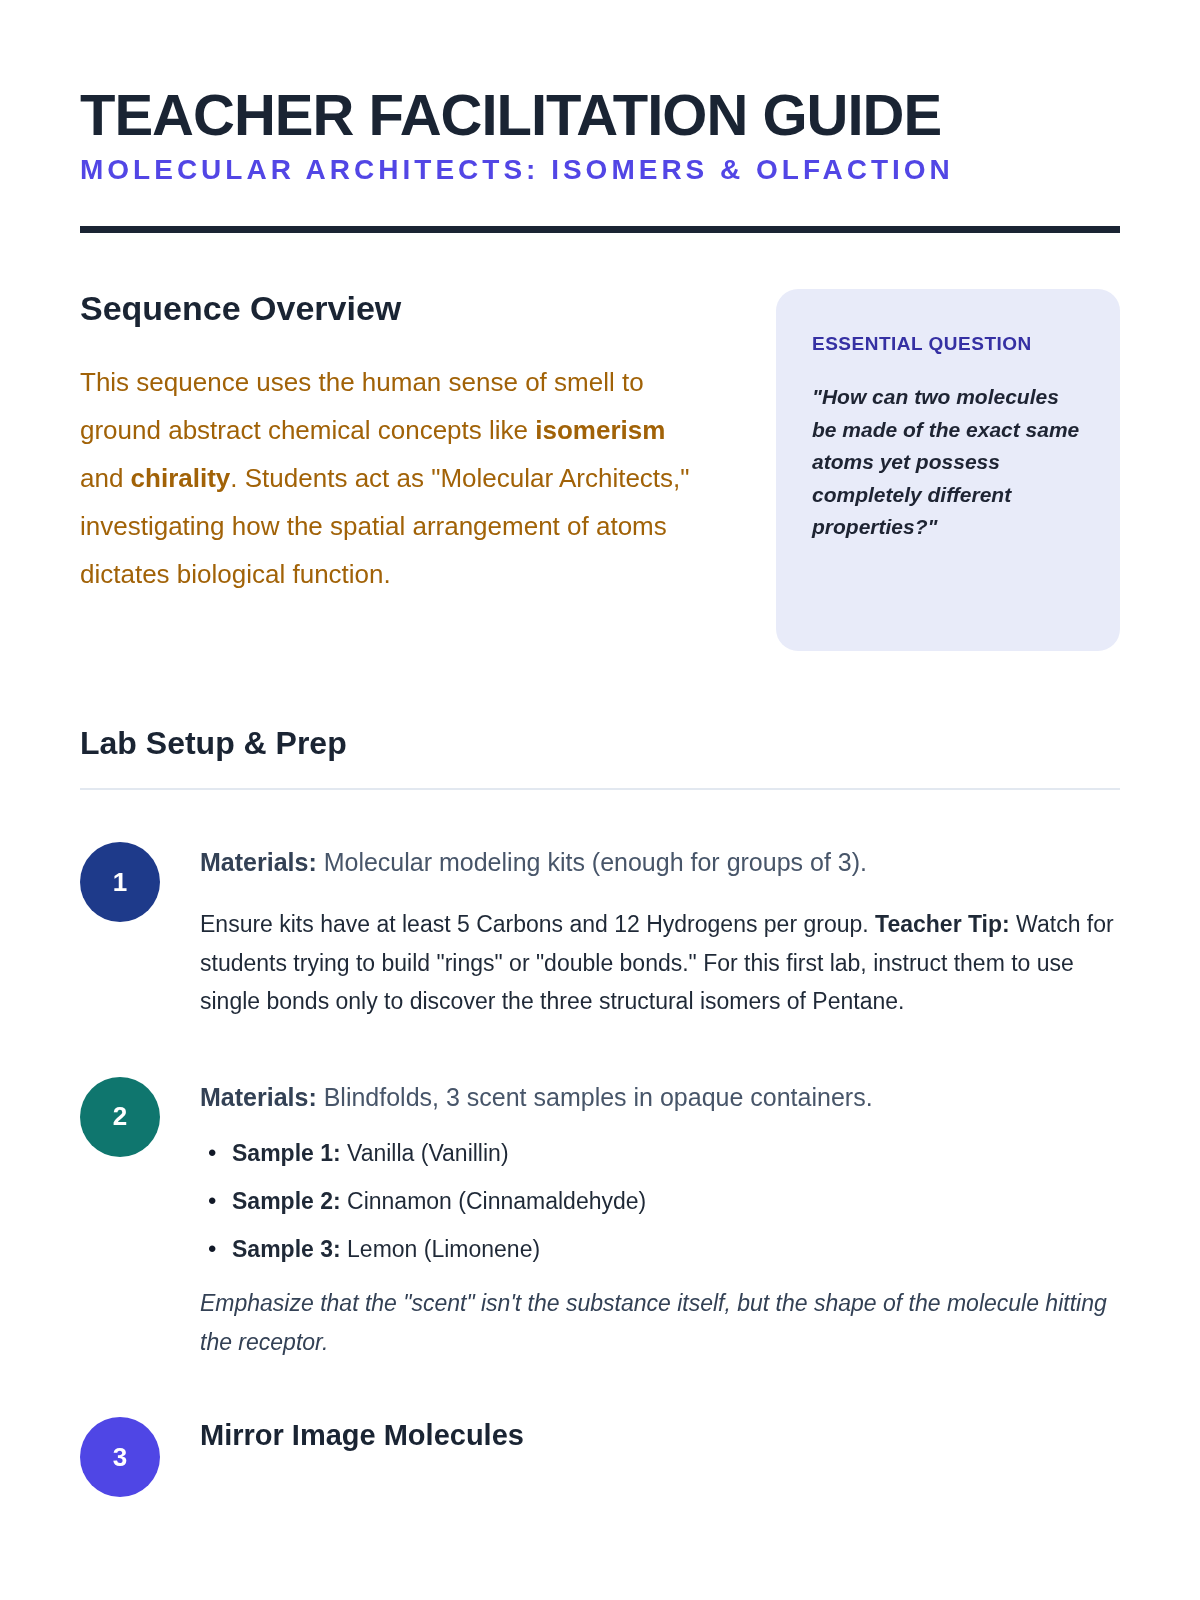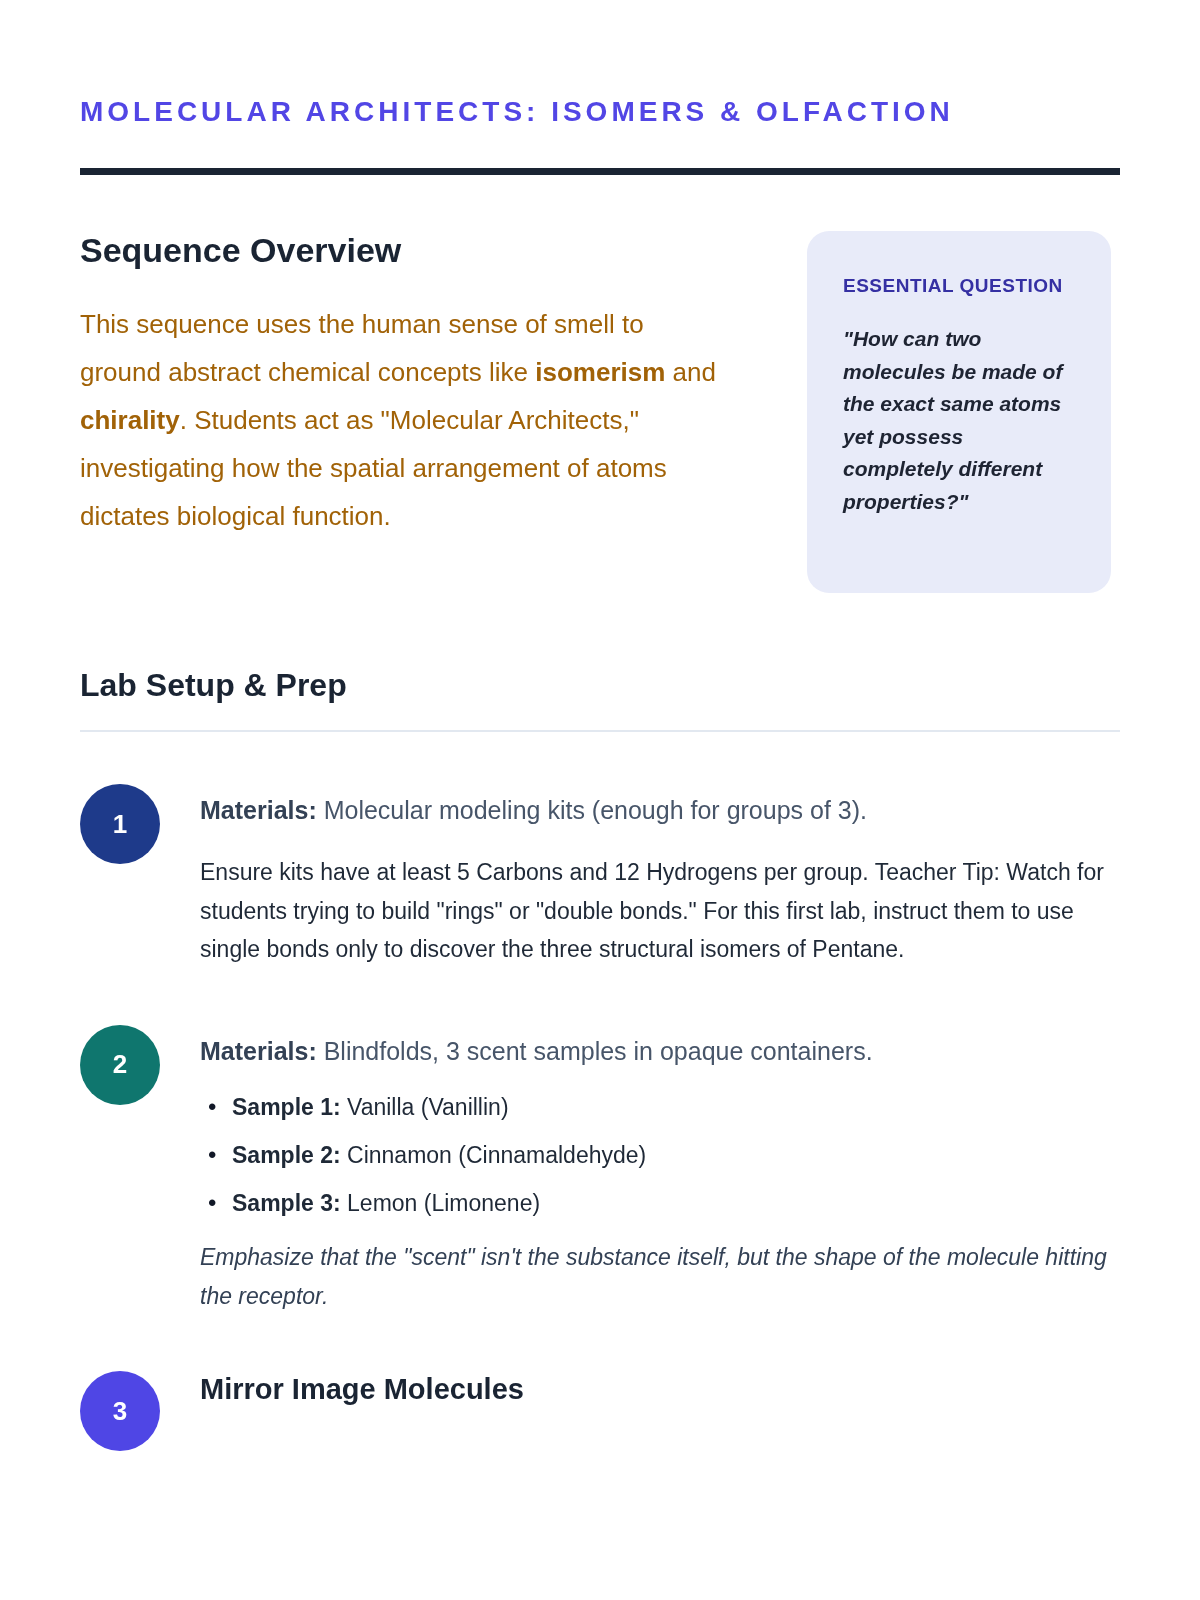--- a/index.html
+++ b/index.html
@@ -52,21 +52,21 @@
     font-weight: 700;
     color: #1a2433;
   }
   .overview-paragraph {
     margin-top: 30px;
     font-size: 26px;
     line-height: 1.85;
     color: #a16207;
   }
   .eq-card {
-    width: 304px;
+    width: 344px;
     min-height: 362px;
     background: #e8ebf9;
     border-radius: 22px;
     padding: 44px 36px;
   }
   .eq-label {
     font-size: 19px;
     font-weight: 700;
     letter-spacing: 0.5px;
     color: #3530a3;
@@ -111,21 +111,21 @@
     font-size: 26px;
     font-weight: 700;
   }
   .step-content { flex: 1; padding-top: 2px; }
   .step-title {
     font-size: 29px;
     font-weight: 700;
     color: #1a2433;
   }
   .step-meta {
-    margin-top: 10px;
+    margin-top: 4px;
     font-size: 25px;
     color: #475569;
   }
   .step-meta .meta-label {
     font-weight: 700;
     color: #334155;
   }
   .step-body {
     margin-top: 28px;
     font-size: 23px;
@@ -158,20 +158,21 @@
     line-height: 1.68;
     color: #334155;
   }
 </style>
 </head>
 <body>
 
 <div class="page">
 
   <header>
+    <h1 class="doc-title">TEACHER FACILITATION GUIDE</h1>
     <div class="doc-subtitle">MOLECULAR ARCHITECTS: ISOMERS &amp; OLFACTION</div>
     <hr class="title-rule">
   </header>
 
   <section class="overview">
     <div class="overview-left">
       <h2 class="section-heading">Sequence Overview</h2>
       <p class="overview-paragraph"><span>This sequence uses the human sense of smell to ground abstract chemical concepts like </span><span style="font-weight: 700;">isomerism</span><span> and </span><span style="font-weight: 700;">chirality</span><span>. Students act as "Molecular Architects," investigating how the spatial arrangement of atoms dictates biological function.</span></p>
     </div>
     <aside class="eq-card">
@@ -183,21 +184,21 @@
   <section class="lab">
     <h2 class="lab-heading">Lab Setup &amp; Prep</h2>
     <hr class="lab-divider">
 
     <div class="steps">
 
       <div class="step">
         <div class="step-badge" style="background-color: rgb(30, 58, 138);">1</div>
         <div class="step-content">
           <div class="step-meta"><span class="meta-label">Materials:</span><span> Molecular modeling kits (enough for groups of 3).</span></div>
-          <p class="step-body"><span>Ensure kits have at least 5 Carbons and 12 Hydrogens per group. </span><span style="font-weight: 400;">Teacher Tip:</span><span> Watch for students trying to build "rings" or "double bonds." For this first lab, instruct them to use single bonds only to discover the three structural isomers of Pentane.</span></p>
+          <p class="step-body"><span>Ensure kits have at least 5 Carbons and 12 Hydrogens per group. </span><span style="font-weight: 700;">Teacher Tip:</span><span> Watch for students trying to build "rings" or "double bonds." For this first lab, instruct them to use single bonds only to discover the three structural isomers of Pentane.</span></p>
         </div>
       </div>
 
       <div class="step">
         <div class="step-badge" style="background-color: rgb(15, 118, 110);">2</div>
         <div class="step-content">
           <div class="step-meta"><span class="meta-label">Materials:</span><span> Blindfolds, 3 scent samples in opaque containers.</span></div>
           <ul class="step-bullets">
             <li><span style="font-weight: 700;">Sample 1:</span><span> Vanilla (Vanillin)</span></li>
             <li><span style="font-weight: 700;">Sample 2:</span><span> Cinnamon (Cinnamaldehyde)</span></li>

